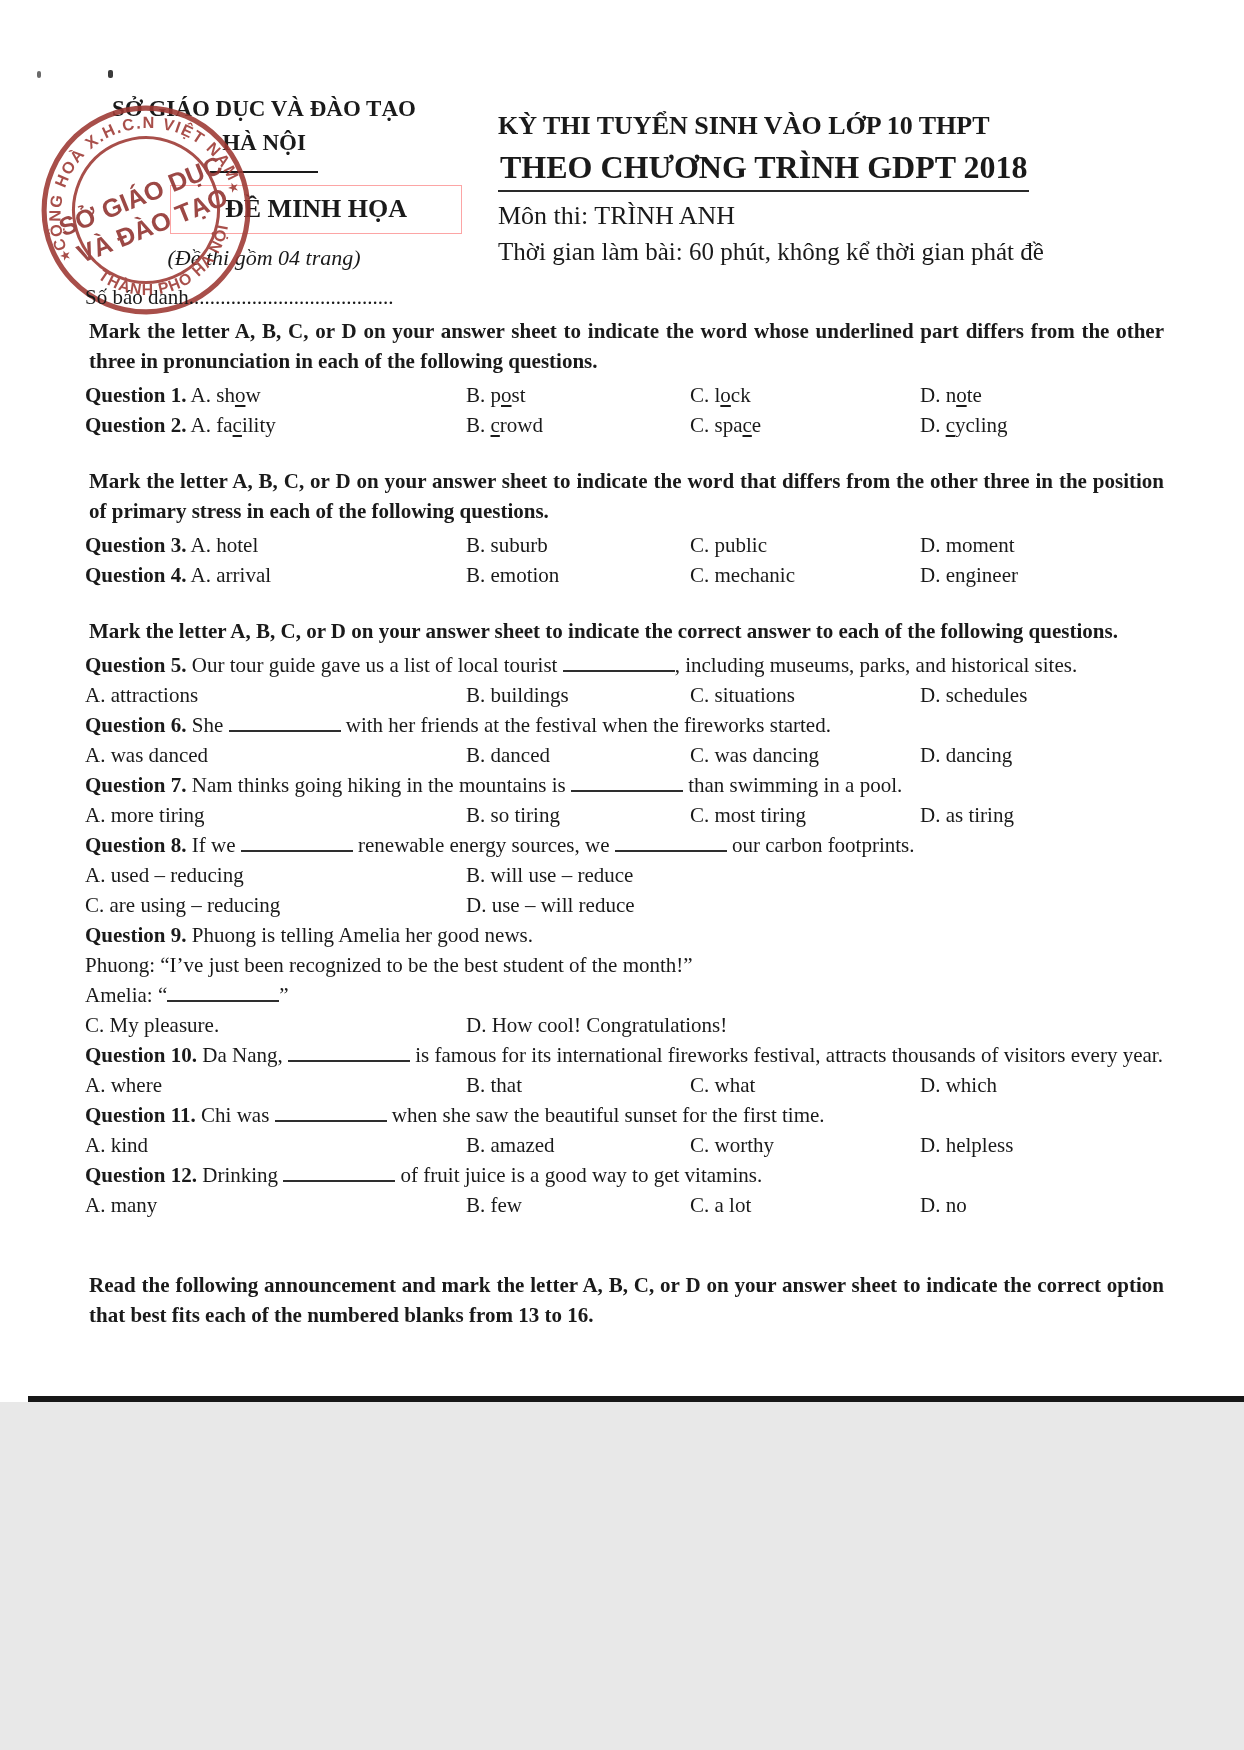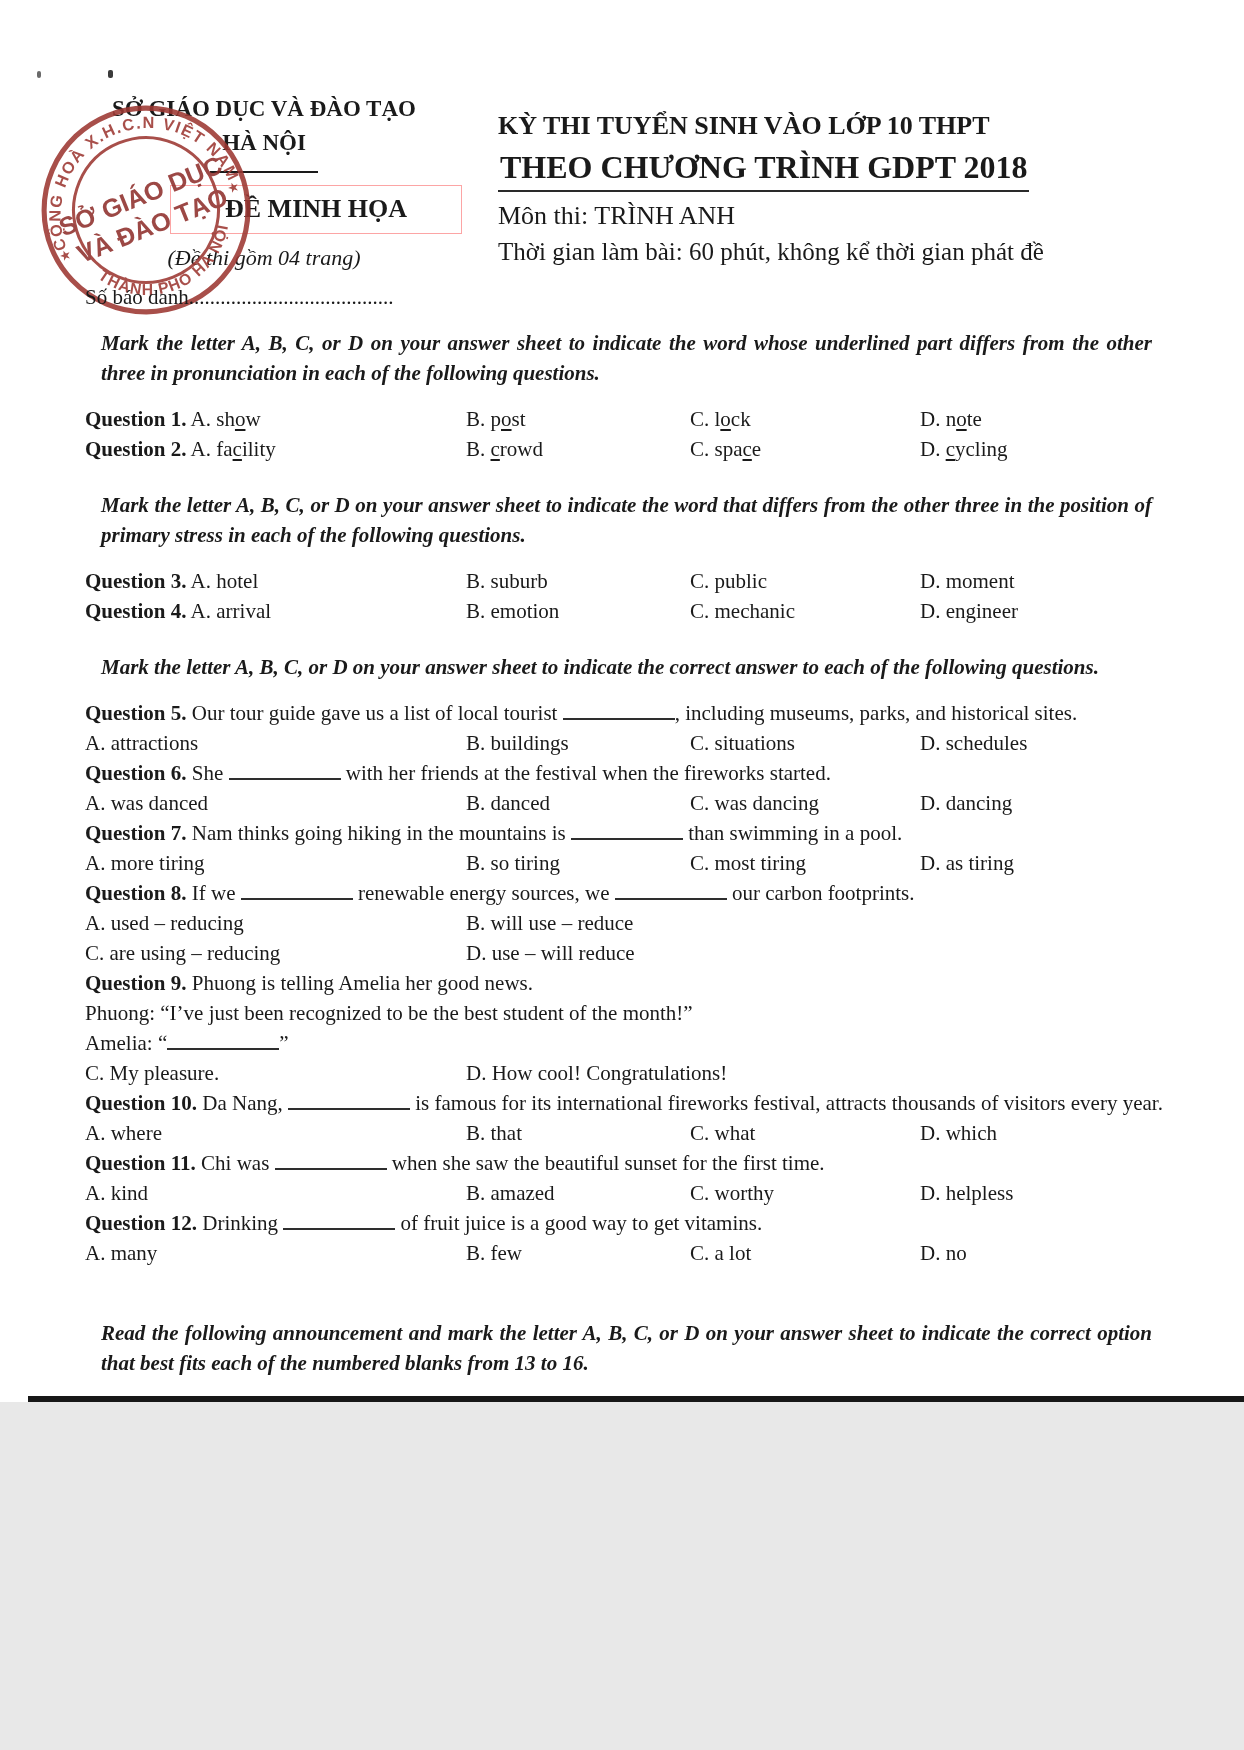--- a/index.html
+++ b/index.html
@@ -31,21 +31,21 @@
            transform:rotate(-22deg); opacity:0.88; }
   .stamp-arc { font-family:"Liberation Sans", sans-serif; font-weight:bold; font-size:16px; fill:#9d3732; letter-spacing:1.5px; }
   .stamp-arc-b { font-family:"Liberation Sans", sans-serif; font-weight:bold; font-size:15.5px; fill:#9d3732; letter-spacing:1px; }
   .stamp-center { font-family:"Liberation Sans", sans-serif; font-weight:bold; font-size:25px; fill:#8f2f2c; }
   .stamp-star { font-size:13px; fill:#9d3732; }
   
   .content { position:absolute; top:282px; left:0; width:100%;
              padding:0 76px 0 85px; box-sizing:border-box;
              font-size:21px; line-height:30px; }
   .fill-line { margin:0; }
-  .instr { margin:16px; font-weight:bold; font-style:italic; text-align:justify; }
+  .instr { margin:4px; font-weight:bold; text-align:justify; }
   .qline { margin:0; text-align:justify; }
   .plain { margin:0; }
   .qlabel { font-weight:bold; }
   .opts  { display:grid; grid-template-columns:381px 224px 230px 1fr; }
   .opts2 { display:grid; grid-template-columns:381px 1fr; }
   .cell { white-space:nowrap; }
   .blank { display:inline-block; width:112px; height:14px; border-bottom:2px solid #2e2e2e; }
   .blank.wide { width:122px; }
   u { text-underline-offset:3px; }
   .gap1 { margin-top:26px; }

